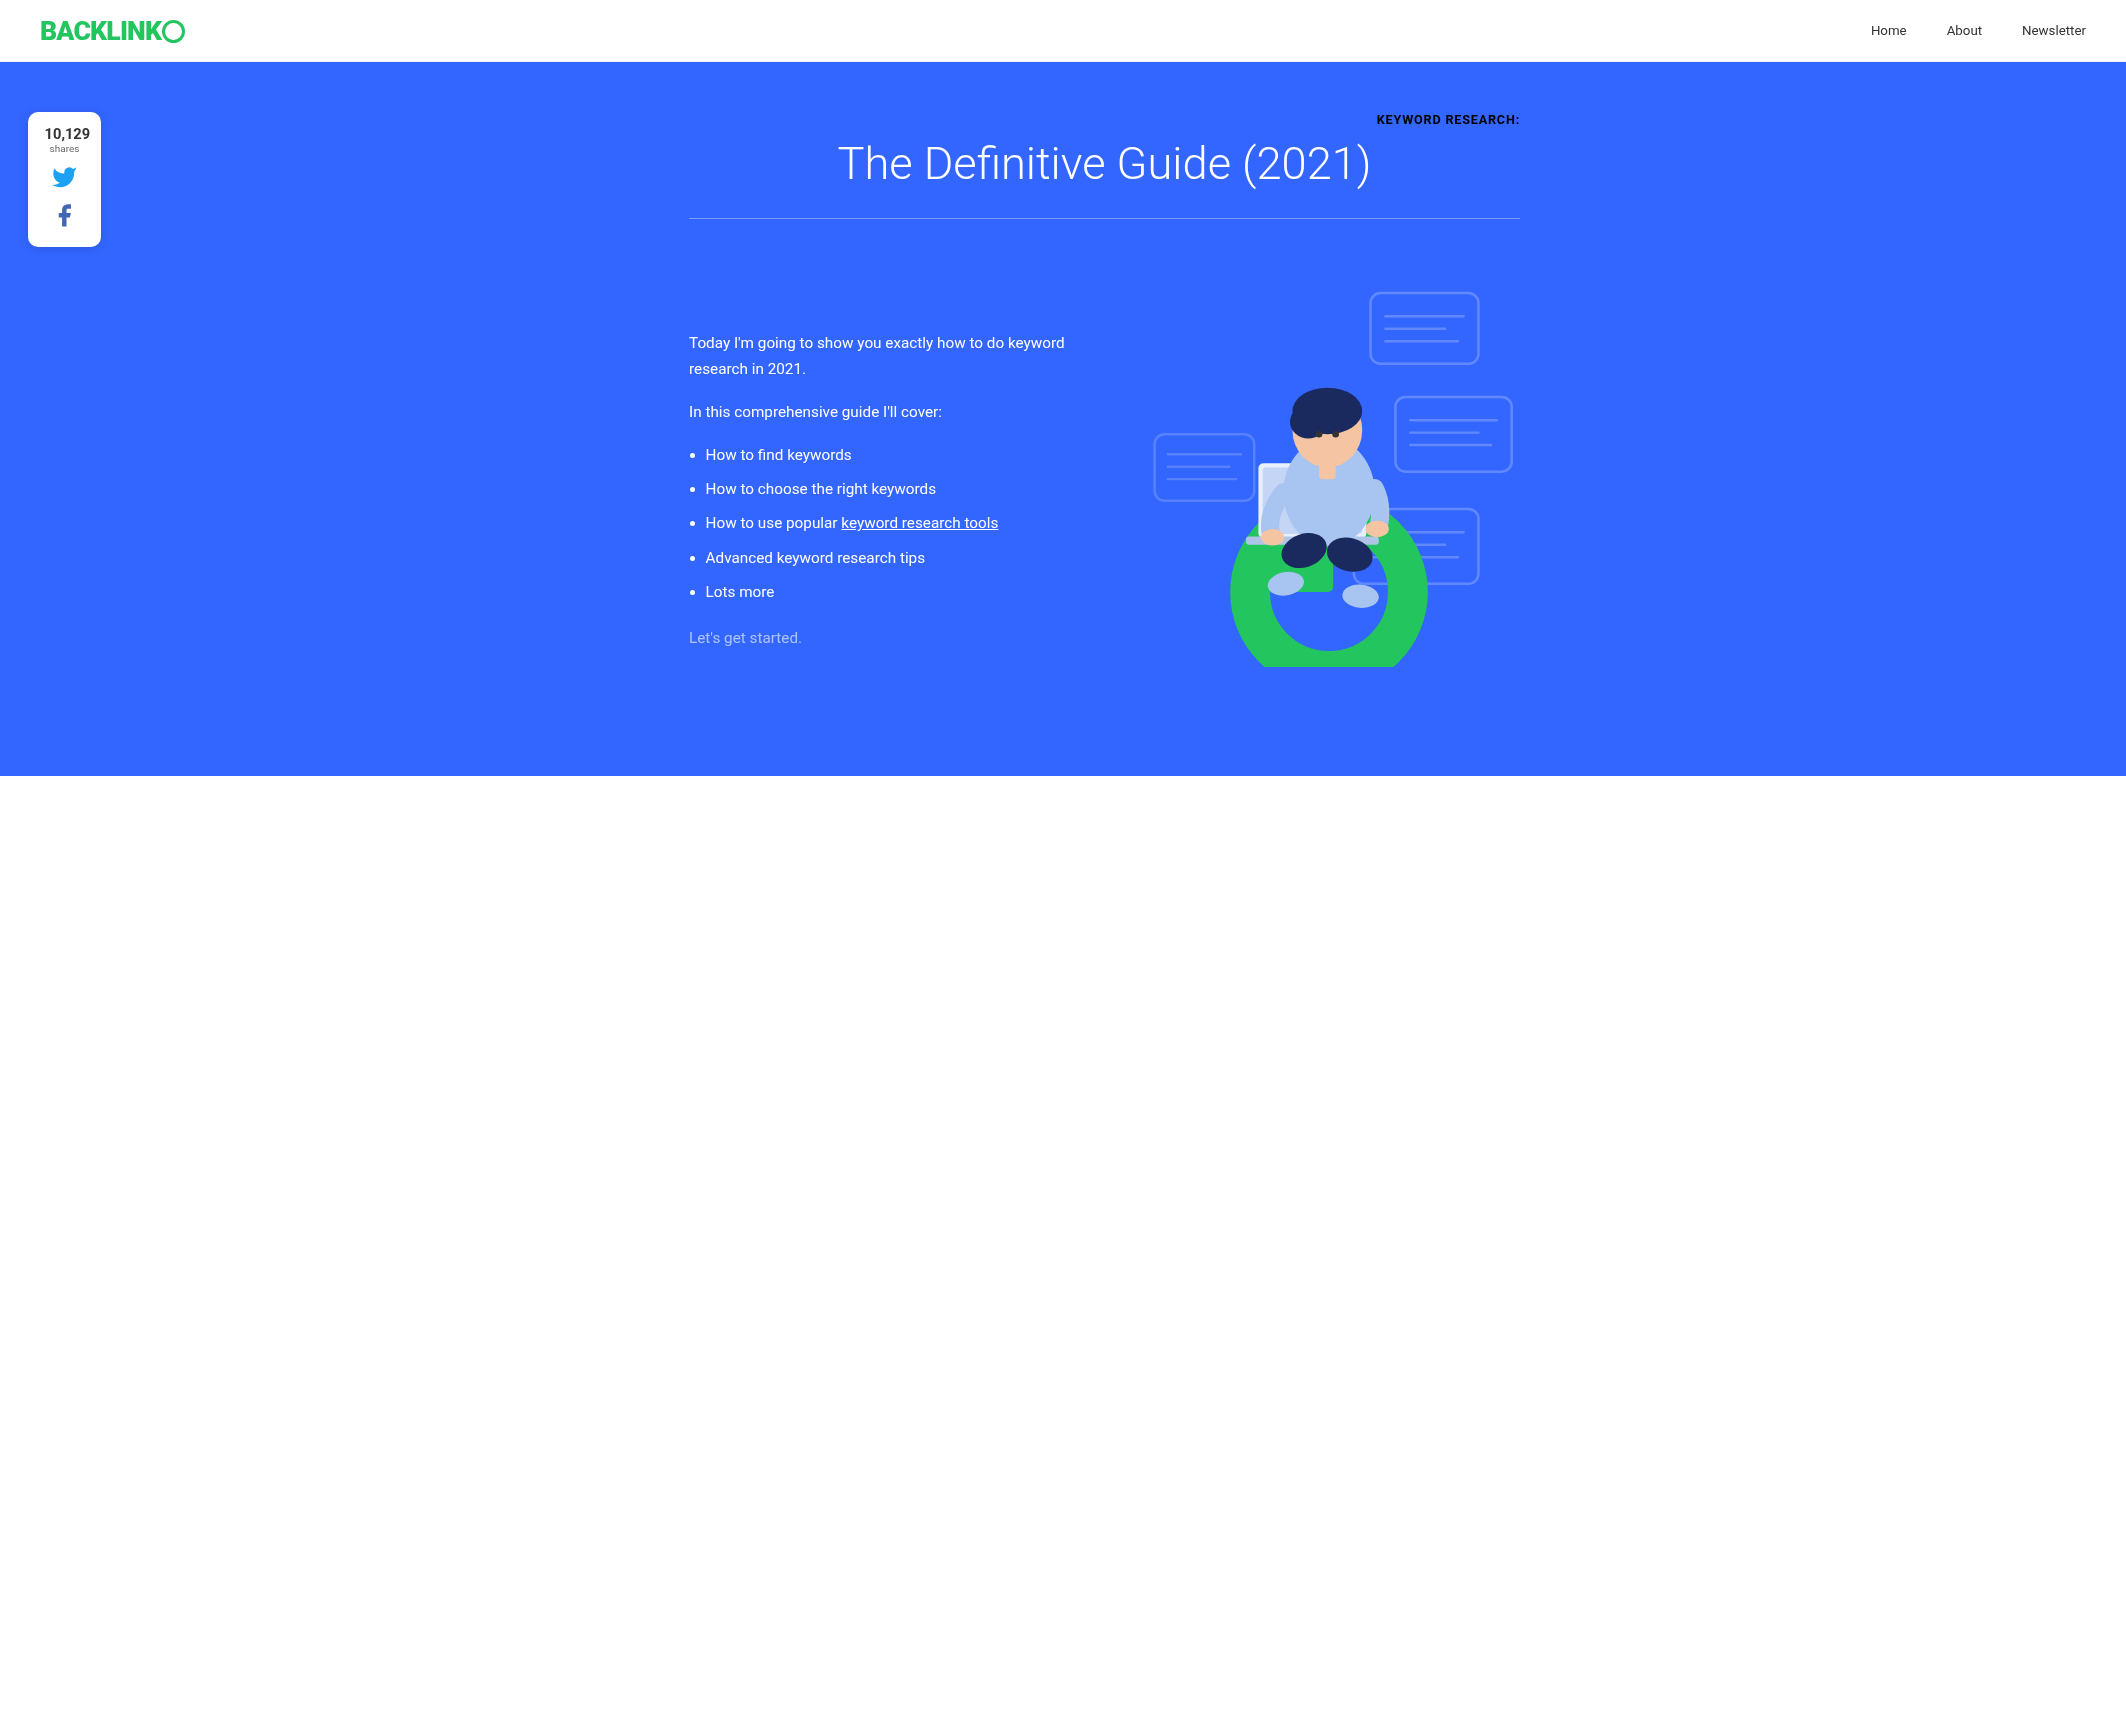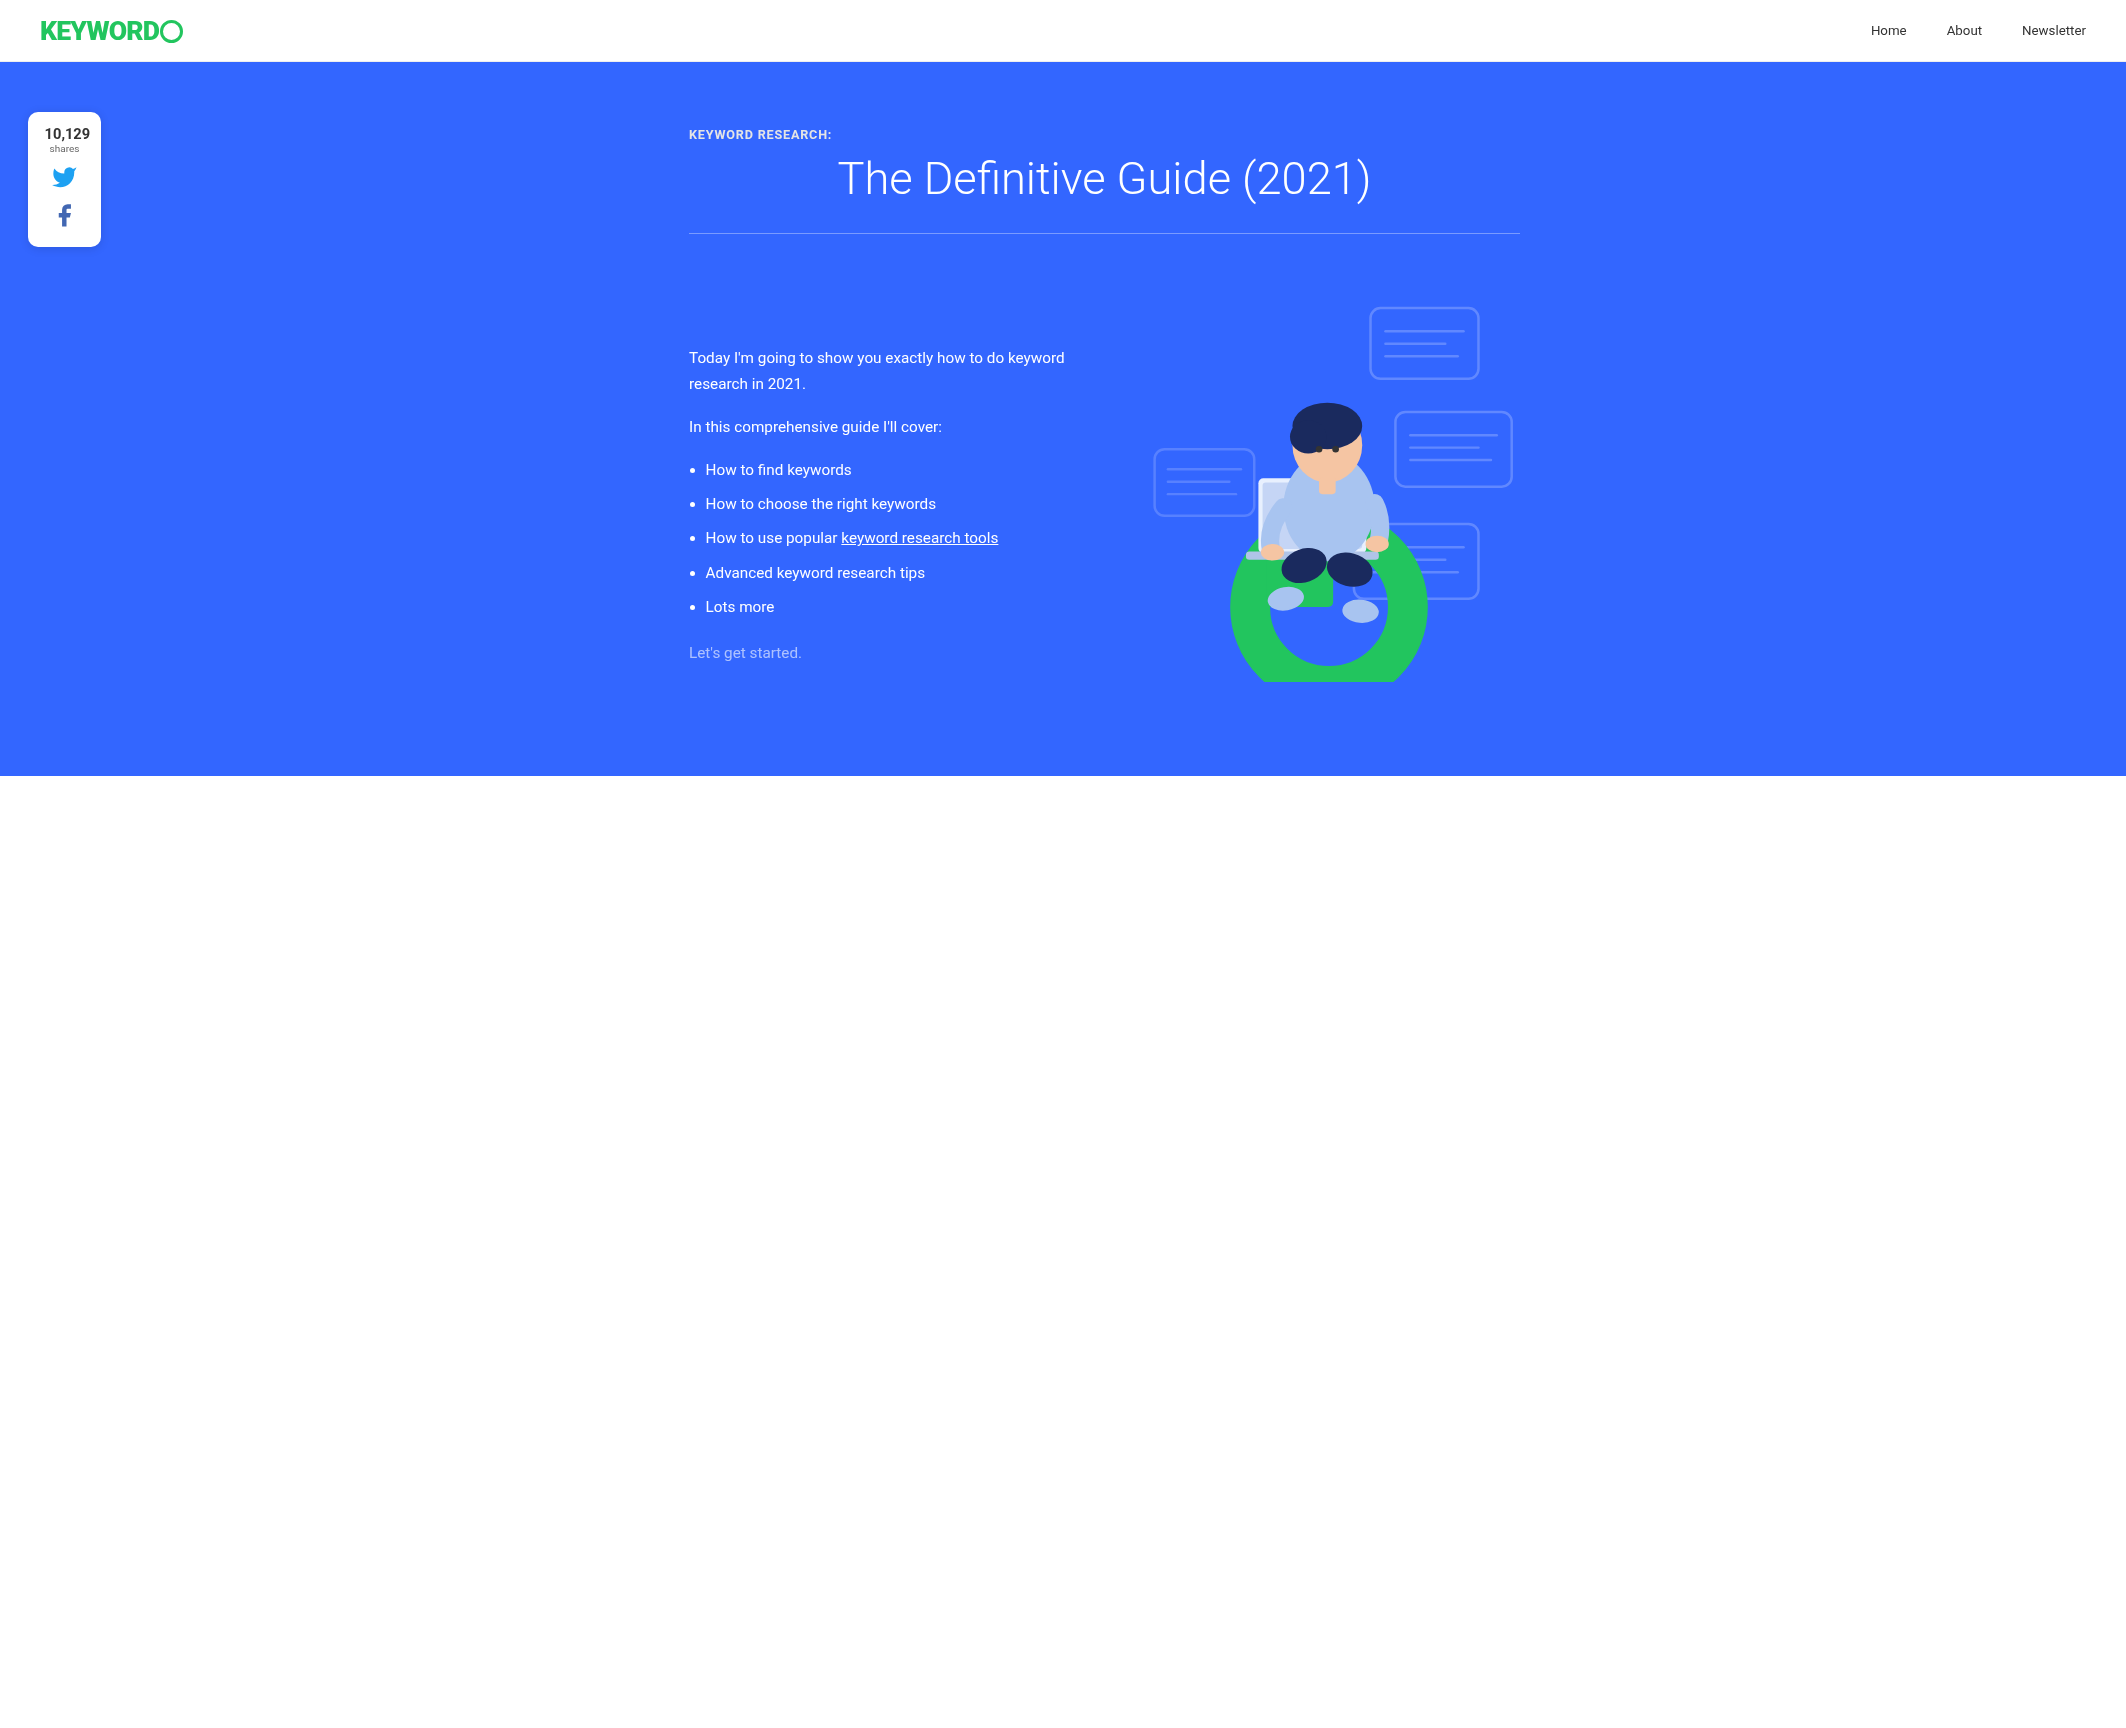--- a/index.html
+++ b/index.html
@@ -85,28 +85,27 @@
       cursor: pointer;
     }
 
     
     .hero-content {
       max-width: 914px;
       margin: 0 auto;
       padding-left: 83px;
     }
     .hero-subtitle {
-      text-align: left;
-      color: #e5e5e5;
+      text-align: right;
+      color: #000000;
       font-size: 0.95rem;
       font-weight: 700;
       letter-spacing: 0.8px;
       text-transform: uppercase;
       margin-bottom: 10px;
-      margin-top: 15px;
     }
     .hero-title {
       text-align: center;
       color: #fff;
       font-size: 3.4rem;
       font-weight: 300;
       margin-bottom: 26.6px;
       line-height: 1.2;
     }
     .hero-divider {
@@ -156,21 +155,21 @@
     .illustration-svg {
       width: 382px;
       height: 399px;
     }
   </style>
 </head>
 <body>
 
 <nav class="navbar">
   <div class="logo">
-    <span>KEYWORD</span><span class="o-circle"></span>
+    <span>BACKLINK</span><span class="o-circle"></span>
   </div>
   <ul class="nav-links">
     <li><a href="#">Home</a></li>
     <li><a href="#">About</a></li>
     <li><a href="#">Newsletter</a></li>
   </ul>
 </nav>
 
 <section class="hero">
 

